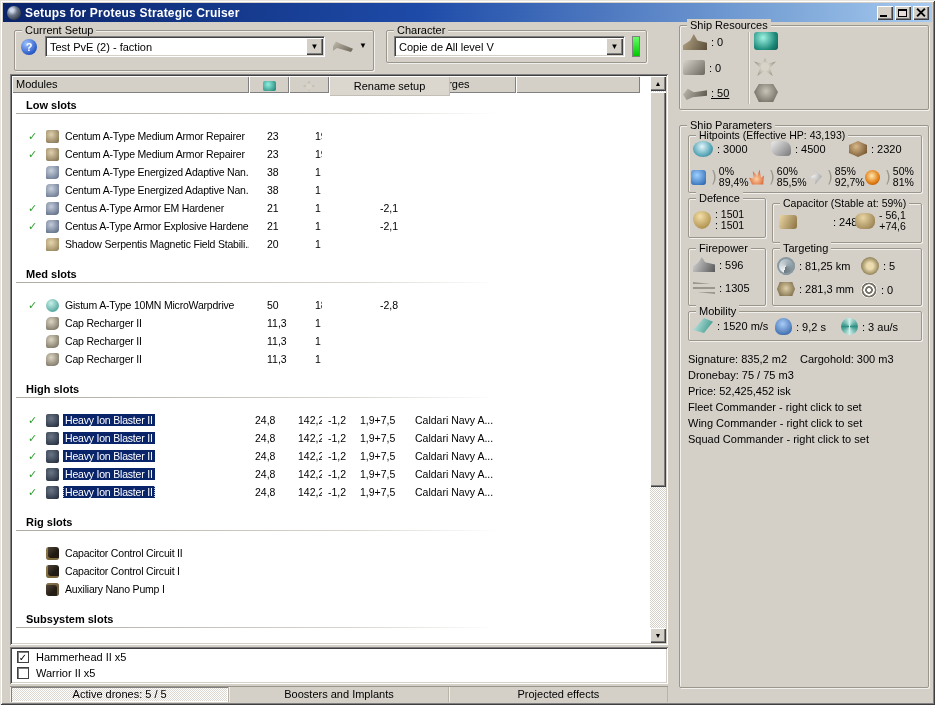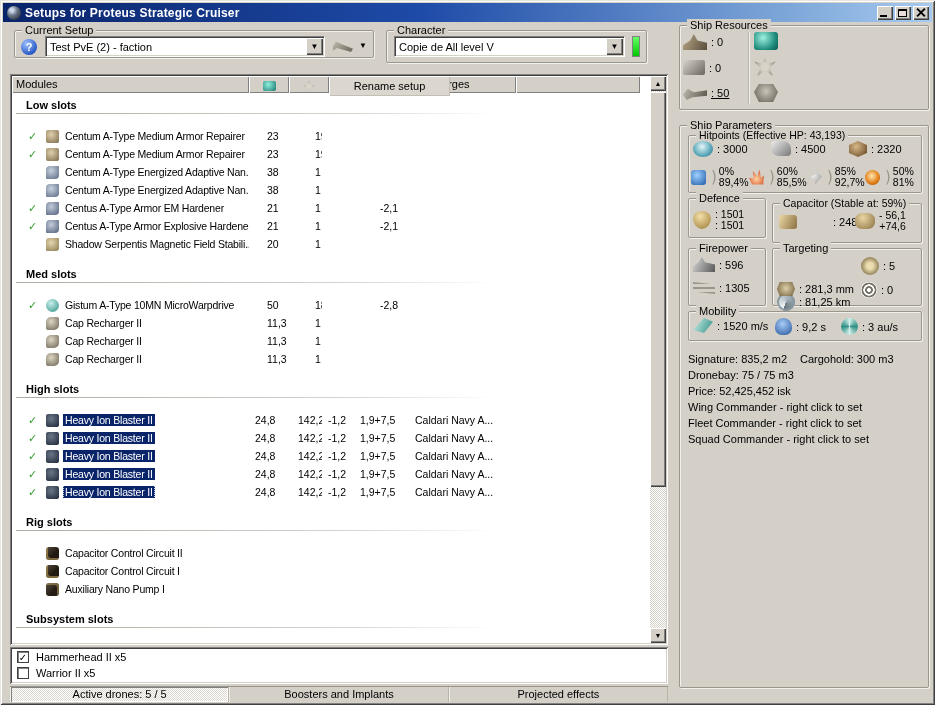--- a/index.html
+++ b/index.html
@@ -145,21 +145,21 @@
         <i data-name="minimize-icon"></i>
       </div>
     <div class="winbtn btn-max" data-name="maximize-button">
         <i data-name="maximize-icon"></i>
       </div>
     <div class="winbtn btn-close" data-name="close-button">
         <i data-name="close-icon"></i>
       </div>
   </div>
 
-  <div class="groupbox" style="left:14px;top:30px;width:360px;height:28px;" data-name="current-setup-group">
+  <div class="groupbox" style="left:14px;top:30px;width:360px;height:41px;" data-name="current-setup-group">
     <span class="gb-label" data-name="current-setup-label">Current Setup</span>
     <div class="help-btn" style="left:6px;top:8px;" data-name="help-button"><span data-name="question-icon">?</span></div>
     <div class="combo" style="left:30px;top:5px;width:280px;" data-name="setup-combobox">
       <span class="combo-text" data-name="setup-combobox-value">Test PvE (2) - faction</span>
       <span class="combo-arrow" data-name="chevron-down-icon">▼</span>
     </div>
     <div class="tools-btn" style="left:318px;top:8px;" data-name="setup-tools-button">
       <span class="wrench" data-name="wrench-icon"></span>
       <span class="caret" data-name="caret-down-icon">▼</span>
     </div>
@@ -580,21 +580,21 @@
           <div class="stat-item" data-name="firepower-stat" style="left: 4px; top: 33px;">
             <span class="sticon" data-name="volley-icon"></span>
             <span data-name="firepower-value">: 1305</span>
           </div>
         </div>
     </div>
 
     <div class="groupbox" style="left:92px;top:122px;width:150px;height:58px;" data-name="targeting-group">
       <span class="gb-label" data-name="targeting-label">Targeting</span>
       <div id="tgcells" data-name="targeting-values">
-          <div class="stat-item" data-name="targeting-stat" style="left: 4px; top: 8px; margin-top: 36px;">
+          <div class="stat-item" data-name="targeting-stat" style="left: 4px; top: 8px;">
             <span class="sticon" data-name="range-icon"></span>
             <span data-name="targeting-value">: 81,25 km</span>
           </div>
           <div class="stat-item" data-name="targeting-stat" style="left: 88px; top: 8px;">
             <span class="sticon" data-name="max-targets-icon"></span>
             <span data-name="targeting-value">: 5</span>
           </div>
           <div class="stat-item" data-name="targeting-stat" style="left: 4px; top: 33px;">
             <span class="sticon" data-name="drone-control-icon"></span>
             <span data-name="targeting-value">: 281,3 mm</span>
@@ -624,19 +624,19 @@
         </div>
     </div>
 
     <div style="position:absolute;left:8px;top:227px;right:6px;" id="infolines" data-name="ship-info">
       <div class="info-line" style="display:flex;">
         <span style="width:112px;" data-name="signature-text">Signature: 835,2 m2</span>
         <span data-name="cargohold-text">Cargohold: 300 m3</span>
       </div>
     <div class="info-line" data-name="ship-info-line">Dronebay: 75 / 75 m3</div>
         <div class="info-line" data-name="ship-info-line">Price: 52,425,452 isk</div>
+        <div class="info-line" data-name="ship-info-line">Fleet Commander - right click to set</div>
         <div class="info-line" data-name="ship-info-line">Wing Commander - right click to set</div>
-        <div class="info-line" data-name="ship-info-line">Fleet Commander - right click to set</div>
         <div class="info-line" data-name="ship-info-line">Squad Commander - right click to set</div>
       </div>
   </div>
 
 </div>
 
 </body></html>

